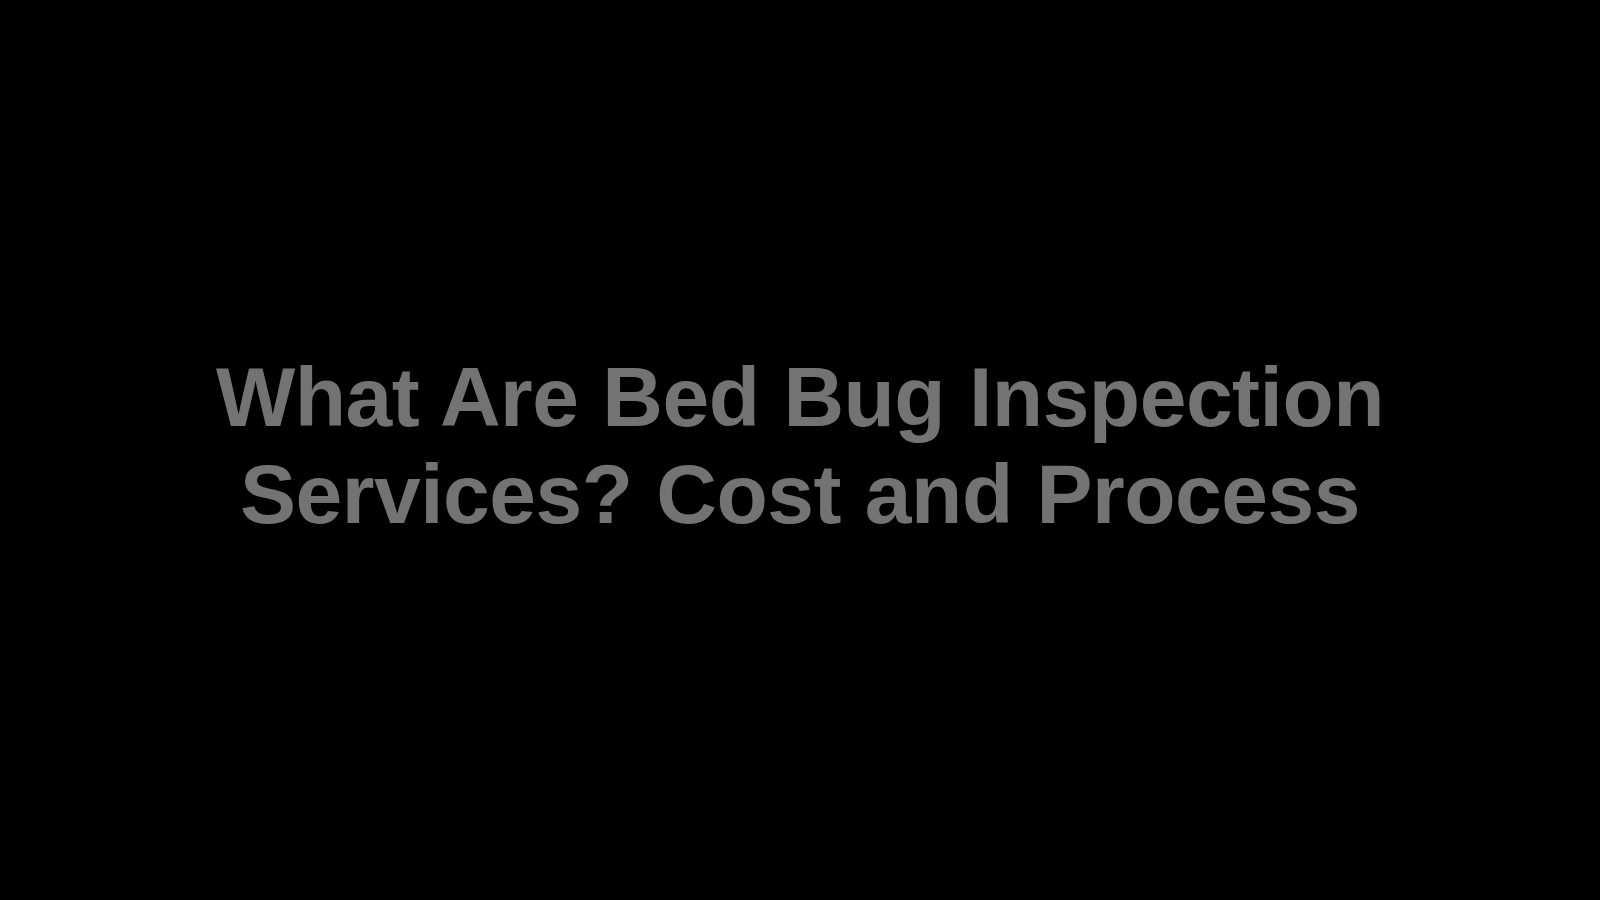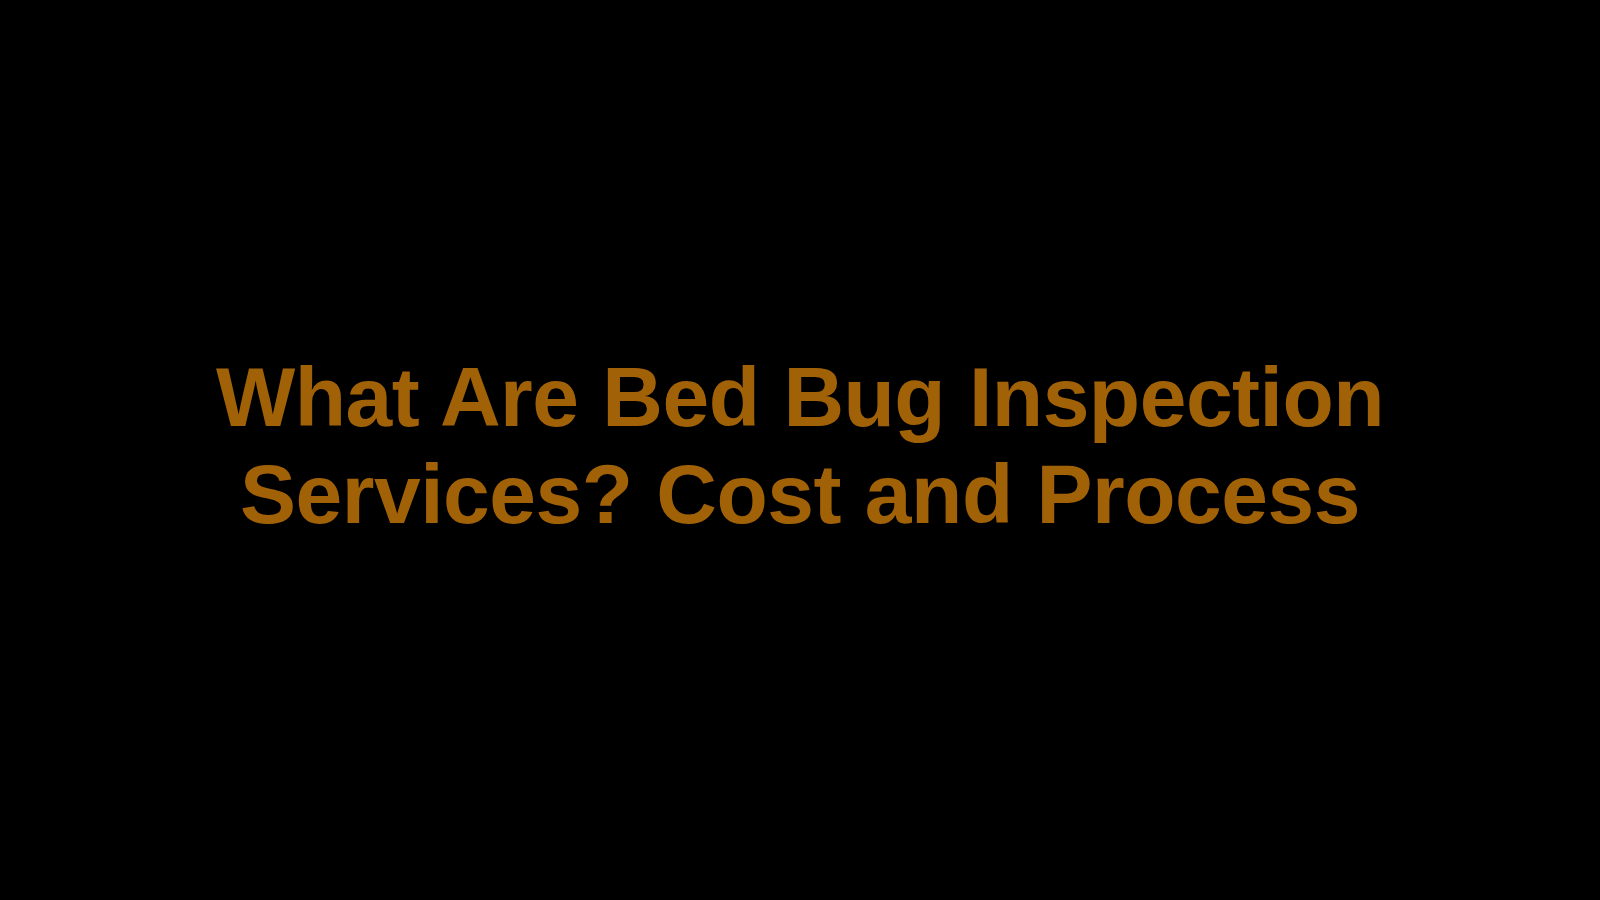--- a/index.html
+++ b/index.html
@@ -49,17 +49,17 @@
     white-space: normal;
   }
 </style>
 </head>
 <body style="background: rgb(0, 0, 0);">
 
 <div class="title-card" style="background: rgb(0, 0, 0);">
 
   <div class="title-block">
 
-    <h1 class="title-heading" style="color: #a16207; font-size: 84px; line-height: 97px; text-align: center;">What Are Bed Bug Inspection Services? Cost and Process</h1>
+    <h1 class="title-heading" style="color: #737373; font-size: 84px; line-height: 97px; text-align: center;">What Are Bed Bug Inspection Services? Cost and Process</h1>
 
   </div>
 
 </div>
 
 </body></html>

